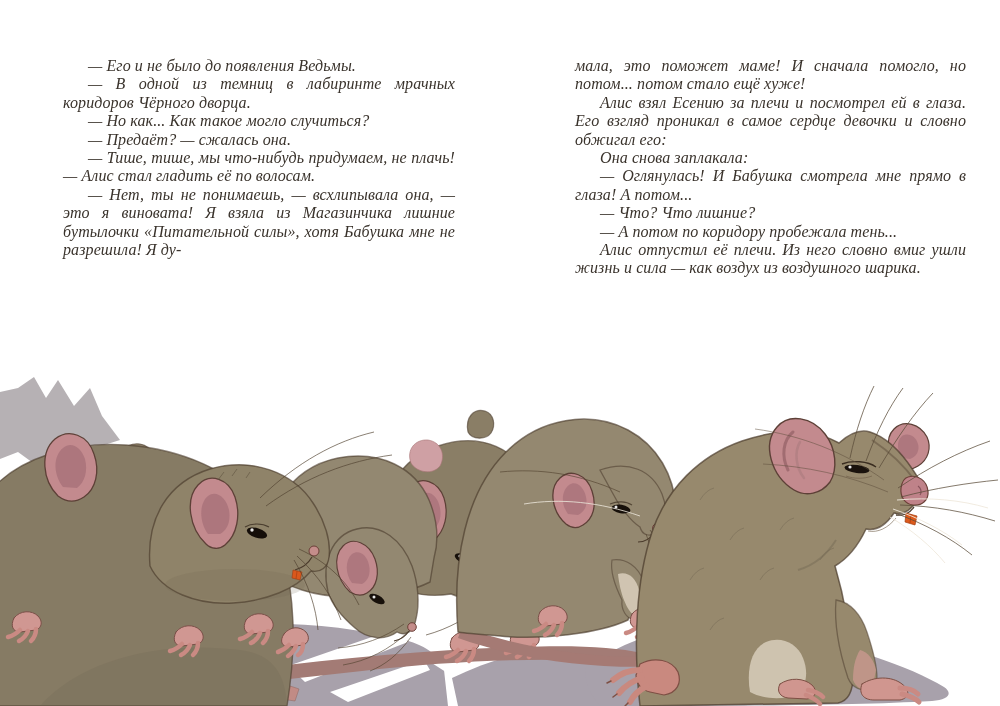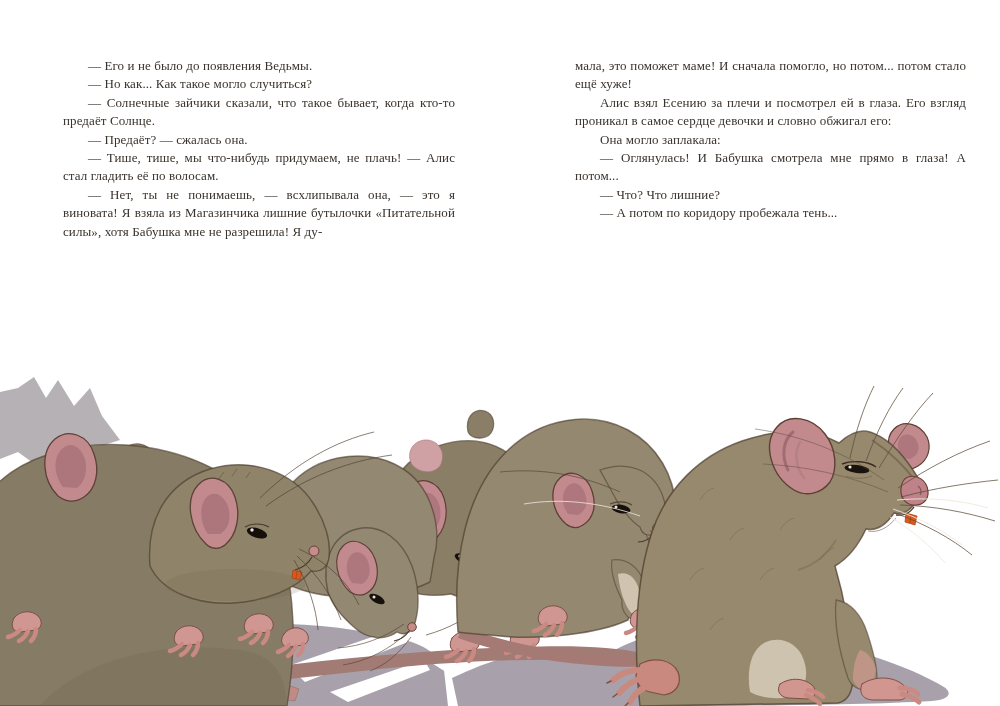--- a/index.html
+++ b/index.html
@@ -1,46 +1,47 @@
 <!DOCTYPE html>
 <html><head>
 <meta charset="utf-8">
 <style>
   html,body{margin:0;padding:0;background:#ffffff;}
   #spread{position:relative;width:1000px;height:706px;background:#ffffff;overflow:hidden;
           font-family:"Liberation Serif","DejaVu Serif",serif;color:#39322b;}
   .col{position:absolute;top:57px;}
   .col-left{left:63px;width:392px;}
   .col-right{left:575px;width:391px;}
-  .col p{margin:0;font-size:13px;line-height:18.4px;text-align:justify;text-indent:25px;
-         letter-spacing:.1px;}
+  .col p{margin:0;font-size:16px;line-height:18.4px;text-align:justify;text-indent:25px;
+         letter-spacing:.1px;font-style:italic;}
   .col p.cont{text-indent:0;}
   #illo{position:absolute;left:0;top:375px;width:1000px;height:331px;}
 </style>
 </head>
 <body>
 
 <div id="spread">
 
   <div class="col col-left">
     <p>— Его и не было до появления Ведьмы.</p>
+    <p>— В одной из темниц в лабиринте мрачных коридоров Чёрного дворца.</p>
     <p>— Но как... Как такое могло случиться?</p>
-    <p>— Солнечные зайчики сказали, что такое бывает, когда кто-то предаёт Солнце.</p>
     <p>— Предаёт? — сжалась она.</p>
     <p>— Тише, тише, мы что-нибудь придумаем, не плачь! — Алис стал гладить её по волосам.</p>
     <p>— Нет, ты не понимаешь, — всхлипывала она, — это я виновата! Я взяла из Магазинчика лишние бутылочки «Питательной силы», хотя Бабушка мне не разрешила! Я ду-</p>
   </div>
 
   <div class="col col-right">
     <p class="cont">мала, это поможет маме! И сначала помогло, но потом... потом стало ещё хуже!</p>
     <p>Алис взял Есению за плечи и посмотрел ей в глаза. Его взгляд проникал в самое сердце девочки и словно обжигал его:</p>
-    <p>Она могло заплакала:</p>
+    <p>Она снова заплакала:</p>
     <p>— Оглянулась! И Бабушка смотрела мне прямо в глаза! А потом...</p>
     <p>— Что? Что лишние?</p>
     <p>— А потом по коридору пробежала тень...</p>
+    <p>Алис отпустил её плечи. Из него словно вмиг ушли жизнь и сила — как воздух из воздушного шарика.</p>
   </div>
 
   <svg id="illo" viewBox="0 375 1000 331" xmlns="http://www.w3.org/2000/svg">
 
     <path d="M0 392 L18 388 L34 377 L46 398 L58 380 L74 406 L90 388 L102 416 L120 440 L98 447 L114 460 L84 468 L62 450 L40 468 L18 452 L0 459 Z" fill="#b6b1b4"></path>
 
     <g>
       <path d="M0 636 C55 621 130 617 190 630 C260 619 335 623 405 640 C428 646 440 657 444 670 L448 706 L0 706 Z" fill="#a8a1ab"></path>
       <path d="M452 678 C505 652 560 642 612 650 L645 706 L458 706 Z" fill="#a8a1ab"></path>
       <path d="M585 668 C640 628 710 616 775 630 C845 645 910 666 944 687 C953 693 949 700 932 701 C845 706 705 706 625 706 L600 706 C590 695 585 682 585 668 Z" fill="#a8a1ab"></path>

